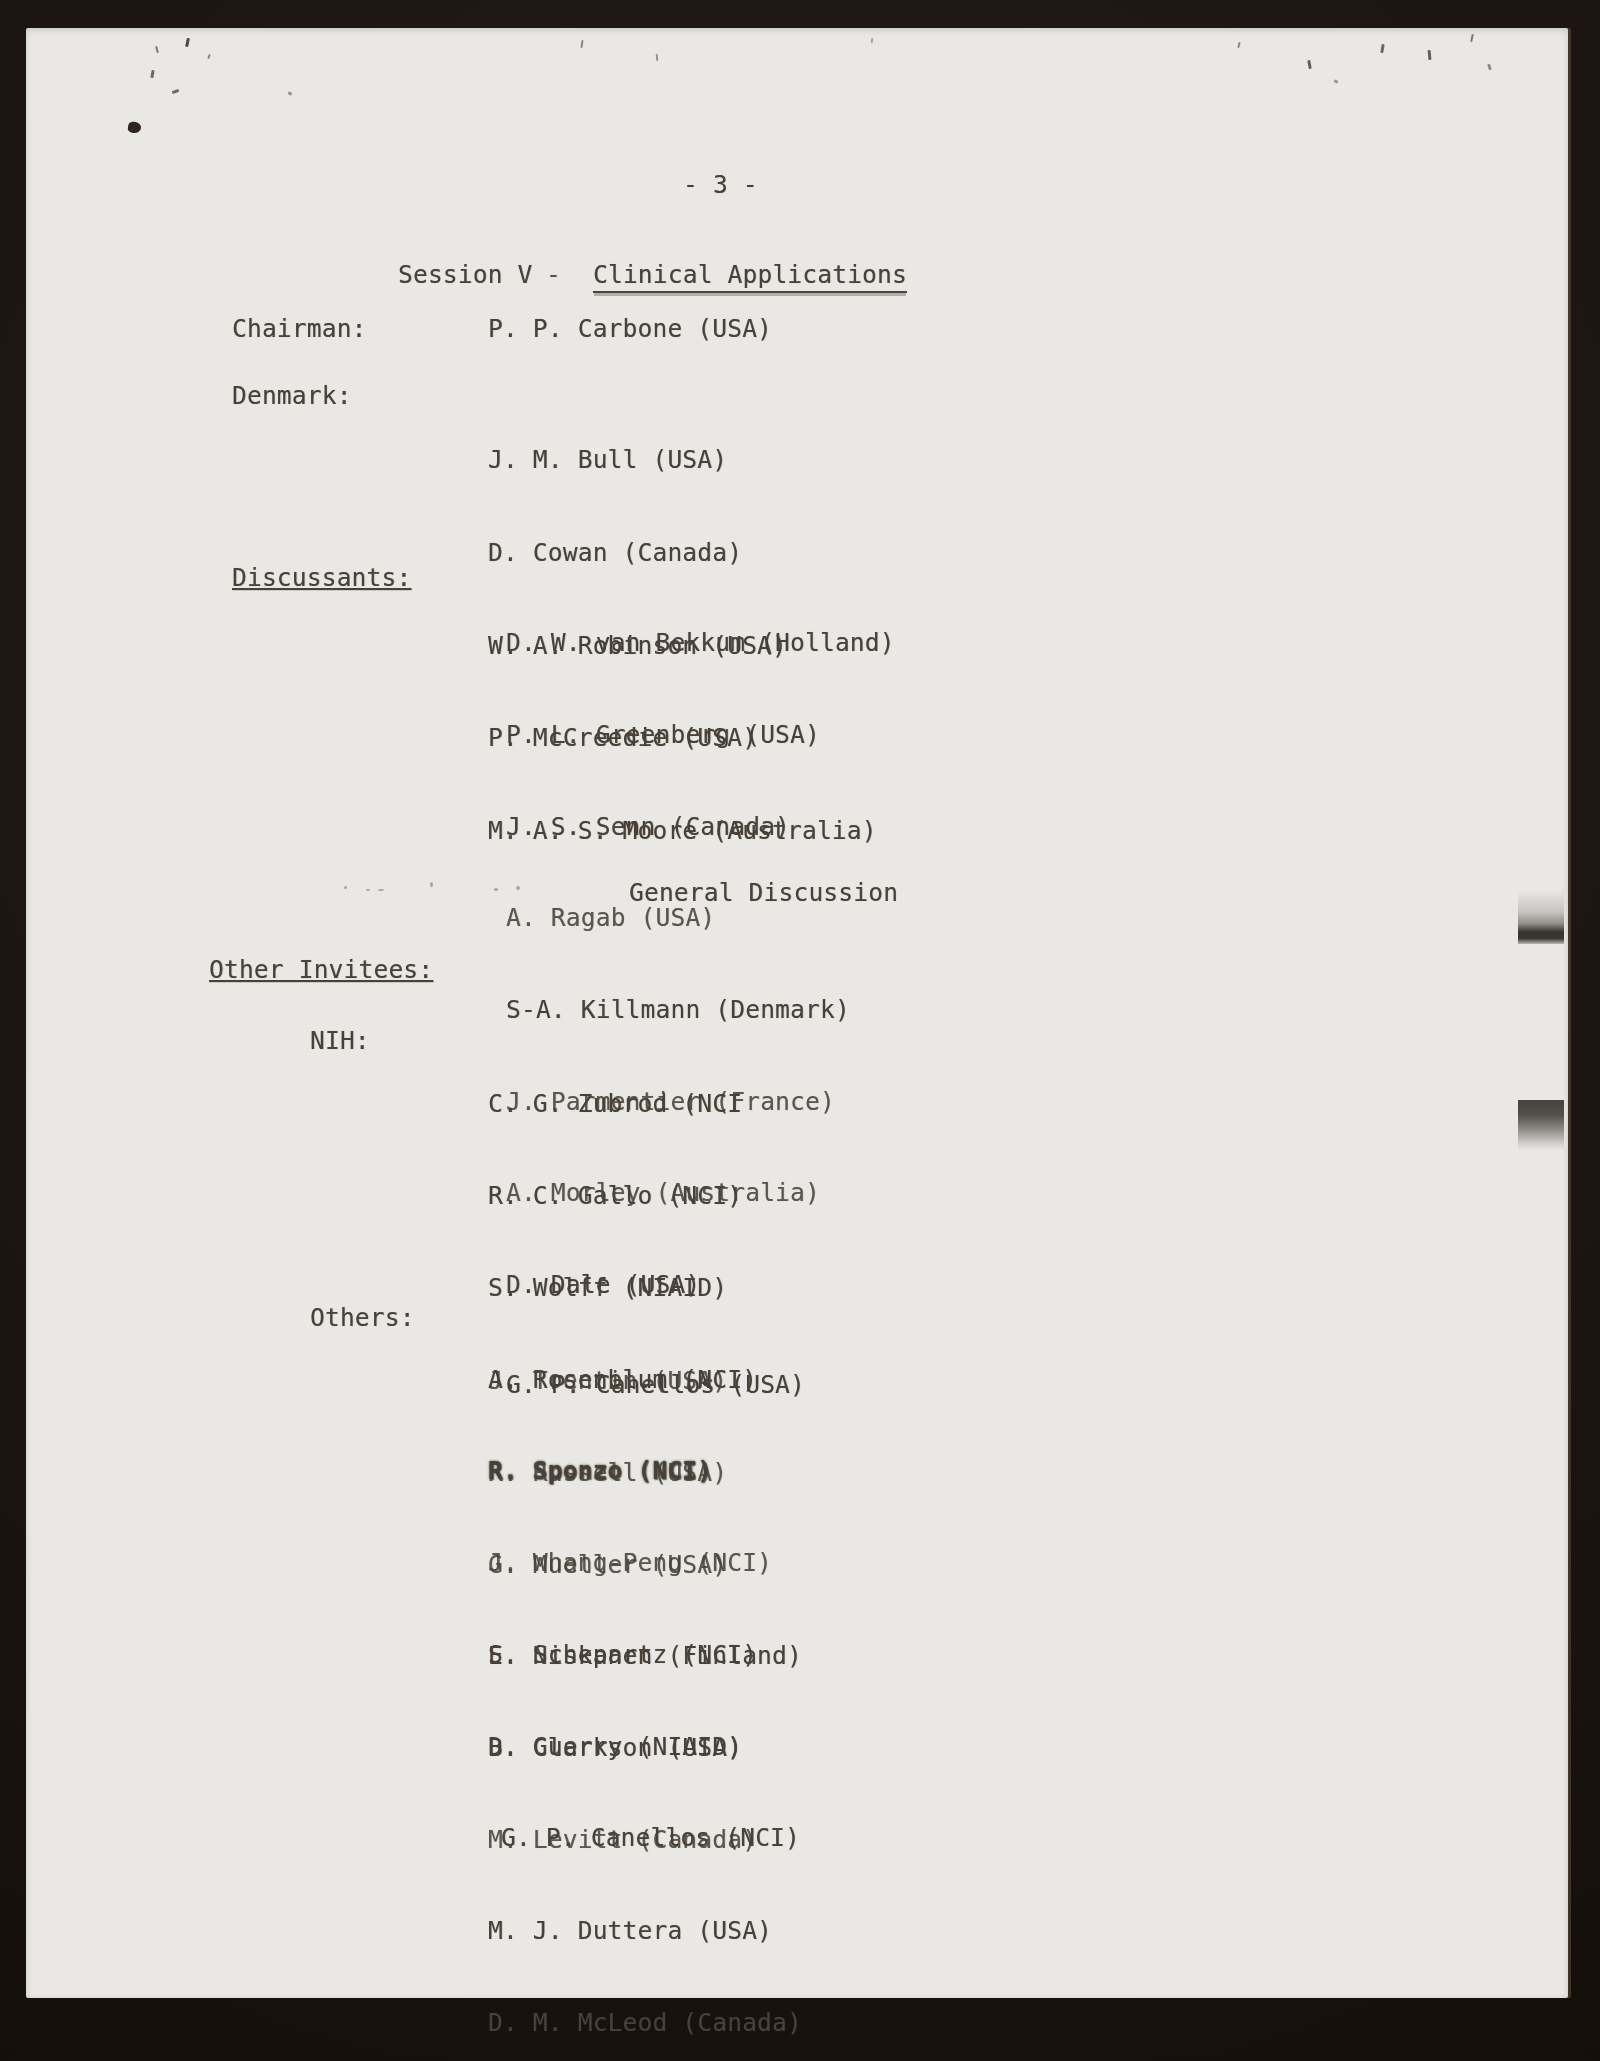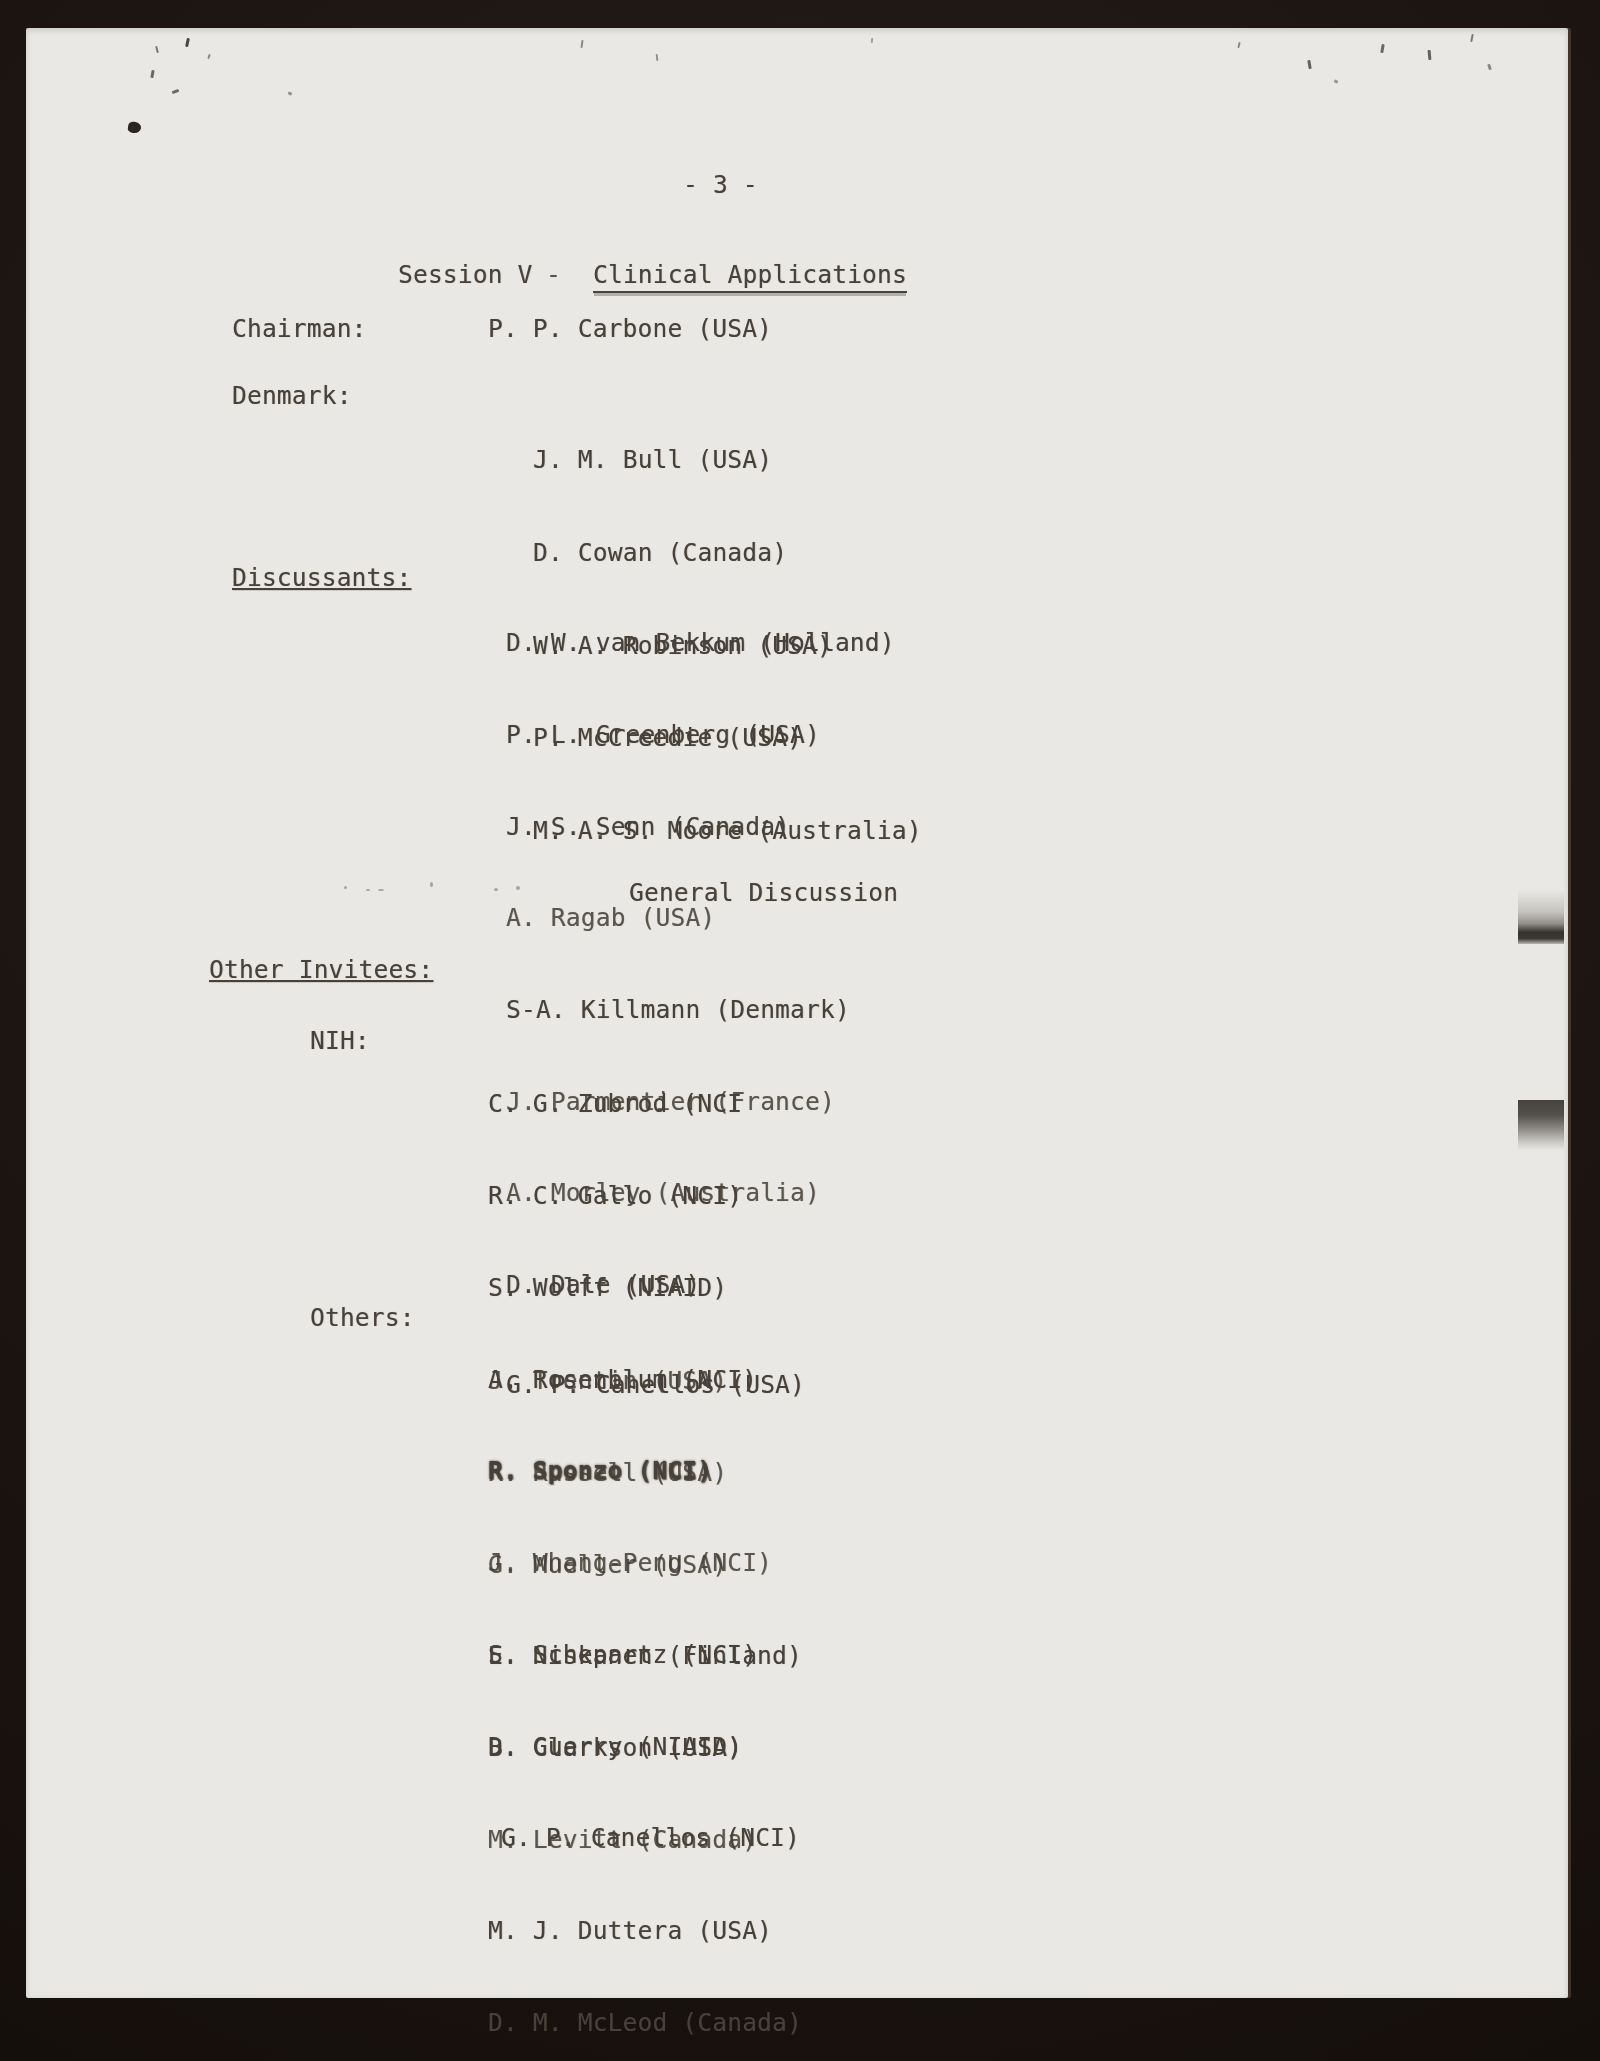--- a/index.html
+++ b/index.html
@@ -15,21 +15,21 @@
     box-shadow:3px 0 0 rgba(140,115,85,0.35), inset 0 2px 6px rgba(60,50,40,0.18);
     border-radius:2px;
   }
   .tw{
     position:absolute;color:#474139;font-size:24.5px;line-height:30.6px;
     letter-spacing:0.2px;white-space:pre;
     text-shadow:0.4px 0.4px 0.7px rgba(70,62,54,0.45);
   }
   .list{display:block;}
   .list > div{white-space:pre;}
-  .lh315 > div{line-height:31.5px;margin-left:45px;}
+  .lh315 > div{line-height:31.5px;}
   .lh305 > div{line-height:30.5px;}
   .lh306 > div{line-height:30.6px;}
   .gap-top{margin-top:8px;}
   .indent{margin-left:13px;}
   .underlined{
     border-bottom:2.5px solid #4a443d;padding-bottom:2px;
     box-shadow:0 4px 0 -1px rgba(74,68,61,0.35);
   }
   .smeared{
     filter:blur(0.5px);font-weight:bold;

